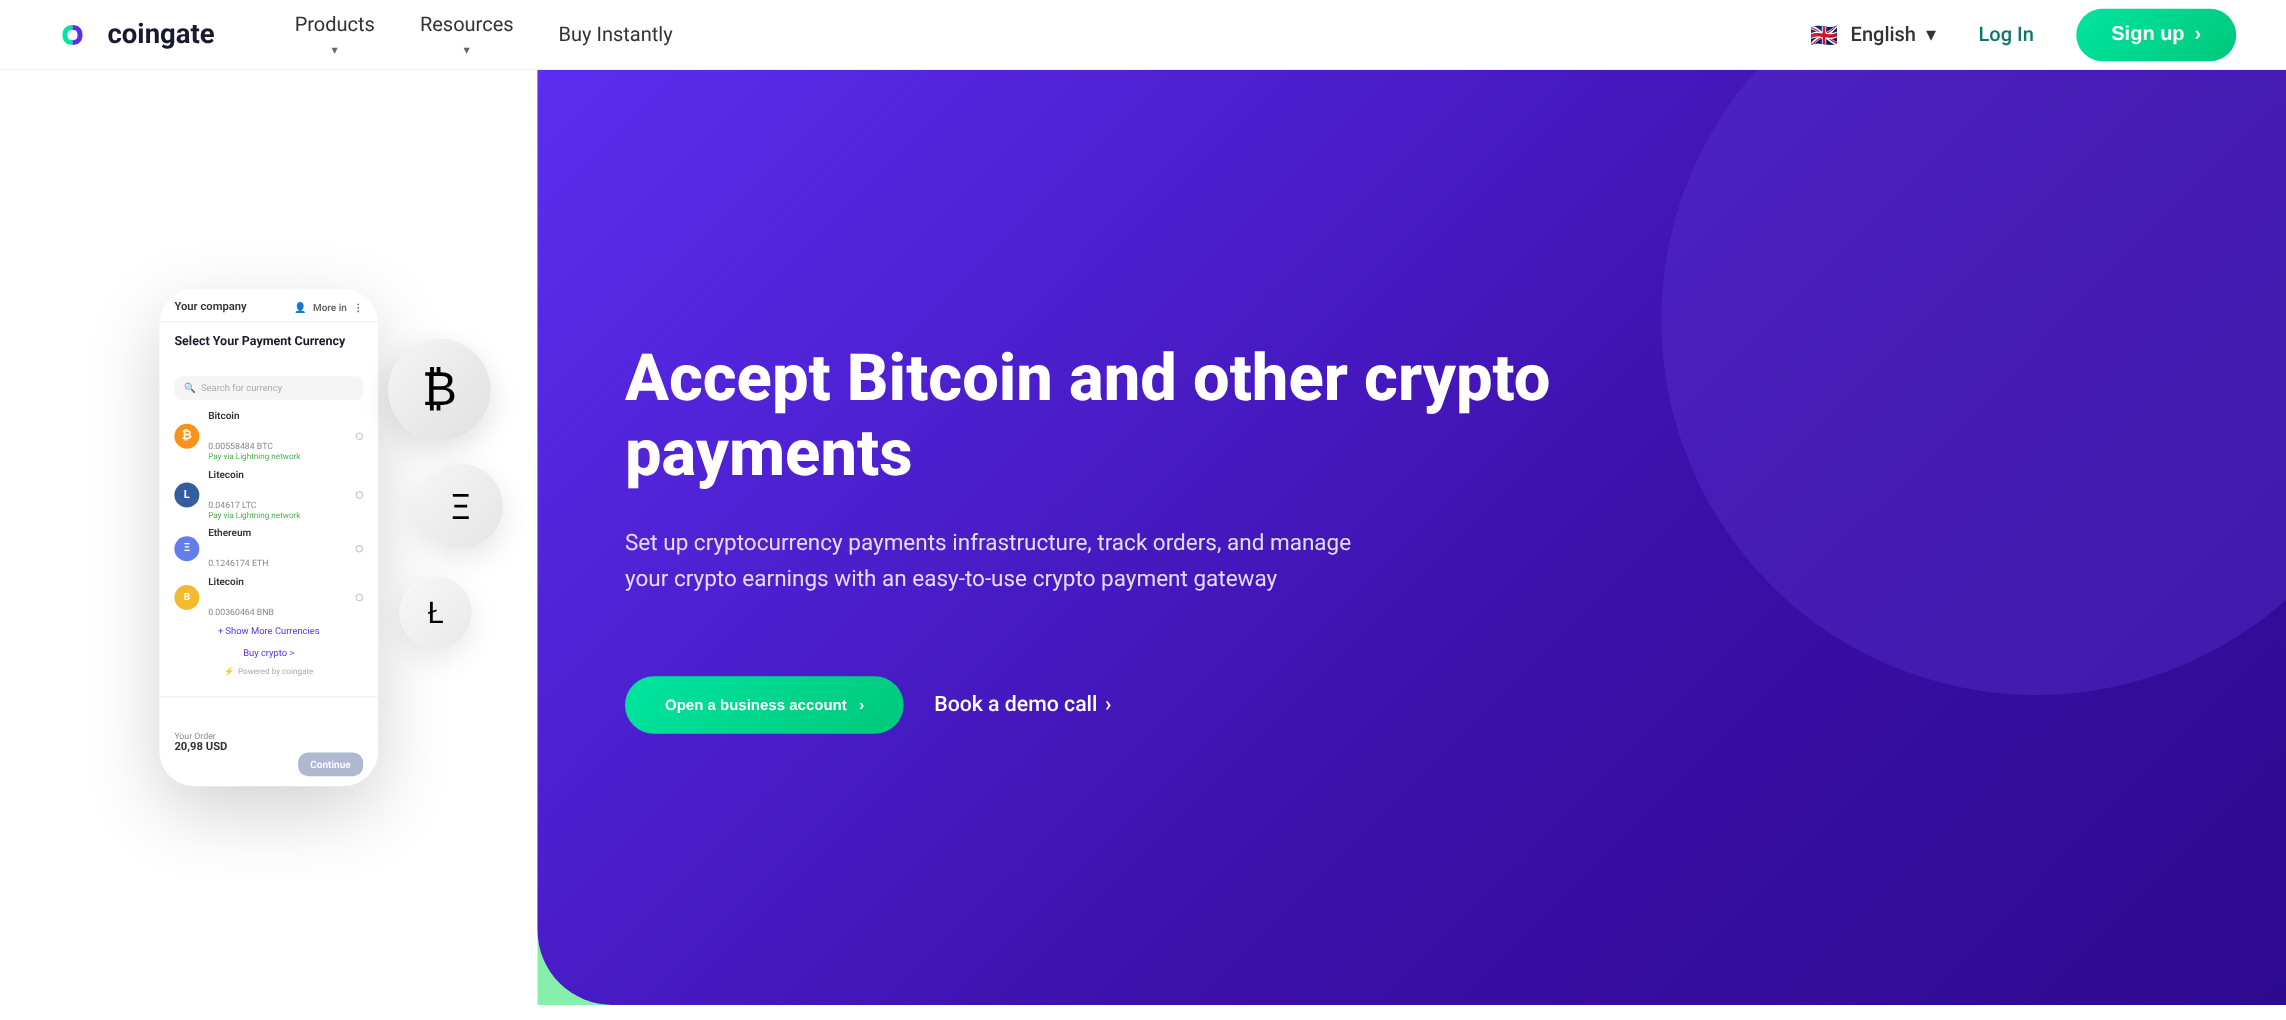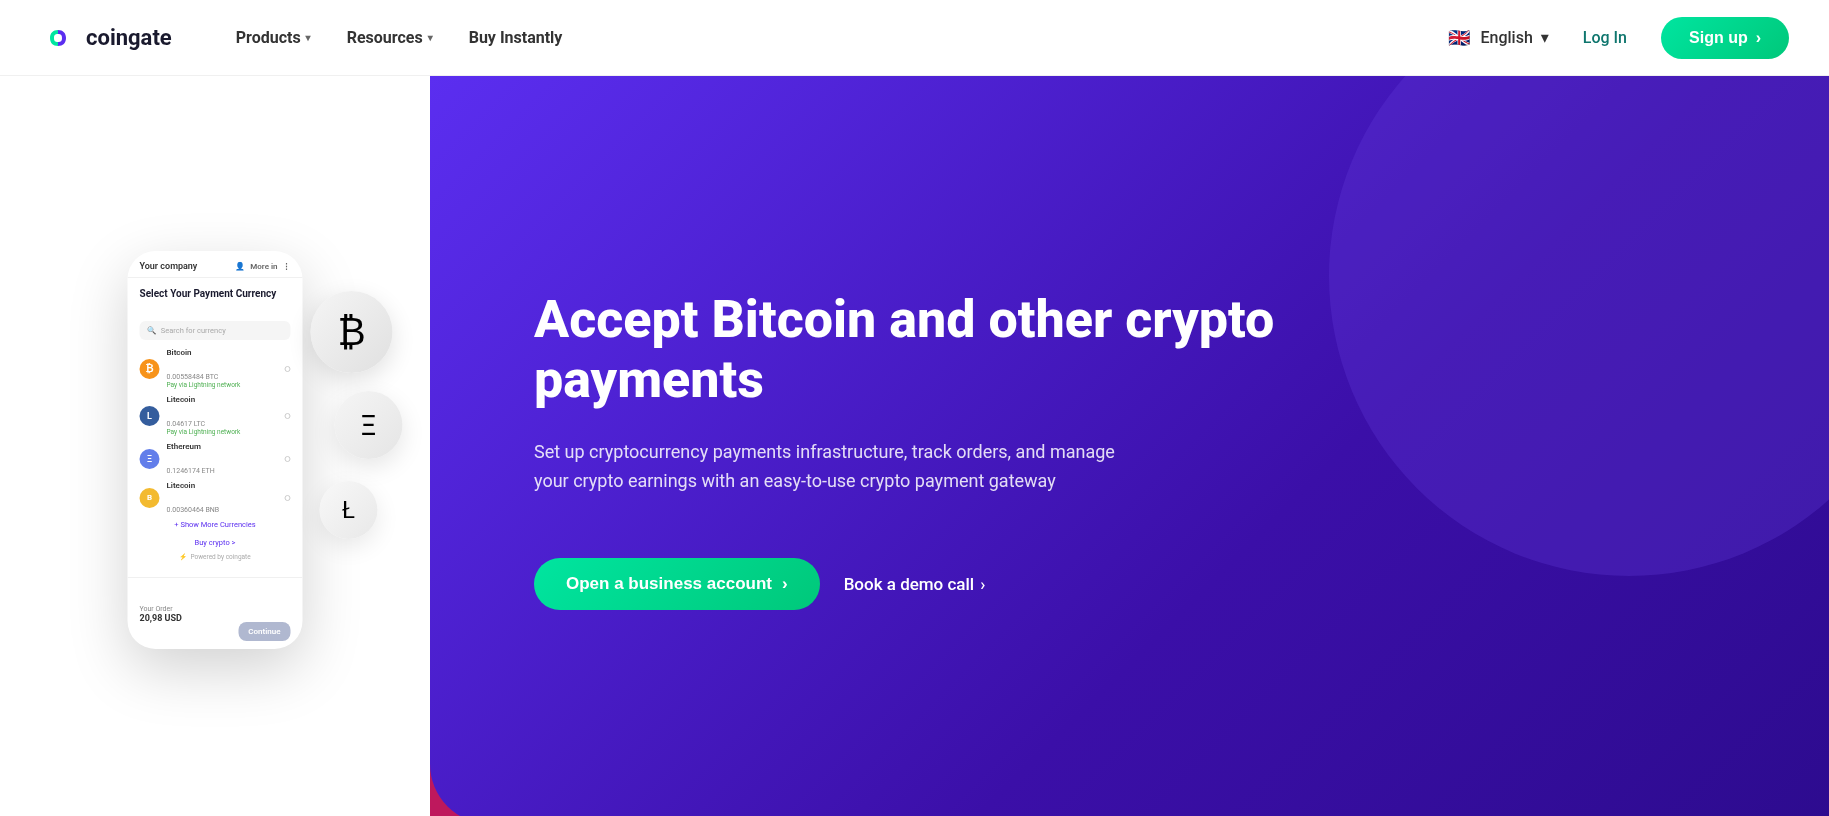--- a/index.html
+++ b/index.html
@@ -2,21 +2,21 @@
 <html><head>
   <meta charset="utf-8">
   <style>
     * { margin: 0; padding: 0; box-sizing: border-box; }
     body { font-family: -apple-system, BlinkMacSystemFont, 'Segoe UI', Roboto, sans-serif; background: #fff; overflow-x: hidden; width: 1829px; }
 
     
     .navbar {
       display: flex;
       align-items: center;
-      height: 76px;
+      height: 56px;
       padding: 0 40px;
       background: #fff;
       border-bottom: 1px solid #f0f0f0;
       position: relative;
       z-index: 10;
     }
     .logo-area {
       display: flex;
       align-items: center;
       gap: 10px;
@@ -39,21 +39,22 @@
     }
     .nav-item {
       display: flex;
       align-items: center;
       gap: 5px;
       padding: 8px 14px;
       font-size: 16px;
       color: #333;
       cursor: pointer;
       border-radius: 6px;
-      font-weight: 700;
+      font-weight: 400;
+      flex-direction: column;
     }
     .nav-item .chevron {
       font-size: 10px;
       color: #666;
     }
     .nav-right {
       display: flex;
       align-items: center;
       gap: 20px;
     }
@@ -97,39 +98,39 @@
       align-items: center;
       gap: 8px;
     }
 
     
     .hero-section {
       display: flex;
       width: 100%;
       min-height: 748px;
       position: relative;
-      background: #be185d;
+      background: #86efac;
     }
     .hero-left {
       width: 430px;
       min-width: 430px;
       background: #fff;
       position: relative;
       display: flex;
       align-items: center;
       justify-content: center;
     }
     .hero-right {
       flex: 1;
       background: linear-gradient(135deg, #5b2ef0 0%, #3b0fa8 60%, #2d0b8f 100%);
       border-radius: 0 0 0 60px;
       position: relative;
       display: flex;
       align-items: center;
-      padding: 80px 100px 80px 104px;
+      padding: 80px 100px 80px 70px;
       overflow: hidden;
     }
     .hero-right::before {
       content: '';
       position: absolute;
       top: -100px;
       right: -100px;
       width: 600px;
       height: 600px;
       border-radius: 50%;
@@ -326,21 +327,21 @@
       display: flex;
       align-items: center;
       gap: 24px;
     }
     .open-account-btn {
       background: linear-gradient(135deg, #00e5a0, #00c87a);
       color: #fff;
       border: none;
       border-radius: 32px;
       padding: 16px 32px;
-      font-size: 17px;
+      font-size: 12px;
       font-weight: 600;
       cursor: pointer;
       display: flex;
       align-items: center;
       gap: 10px;
     }
     .demo-btn {
       color: #fff;
       font-size: 17px;
       font-weight: 500;

